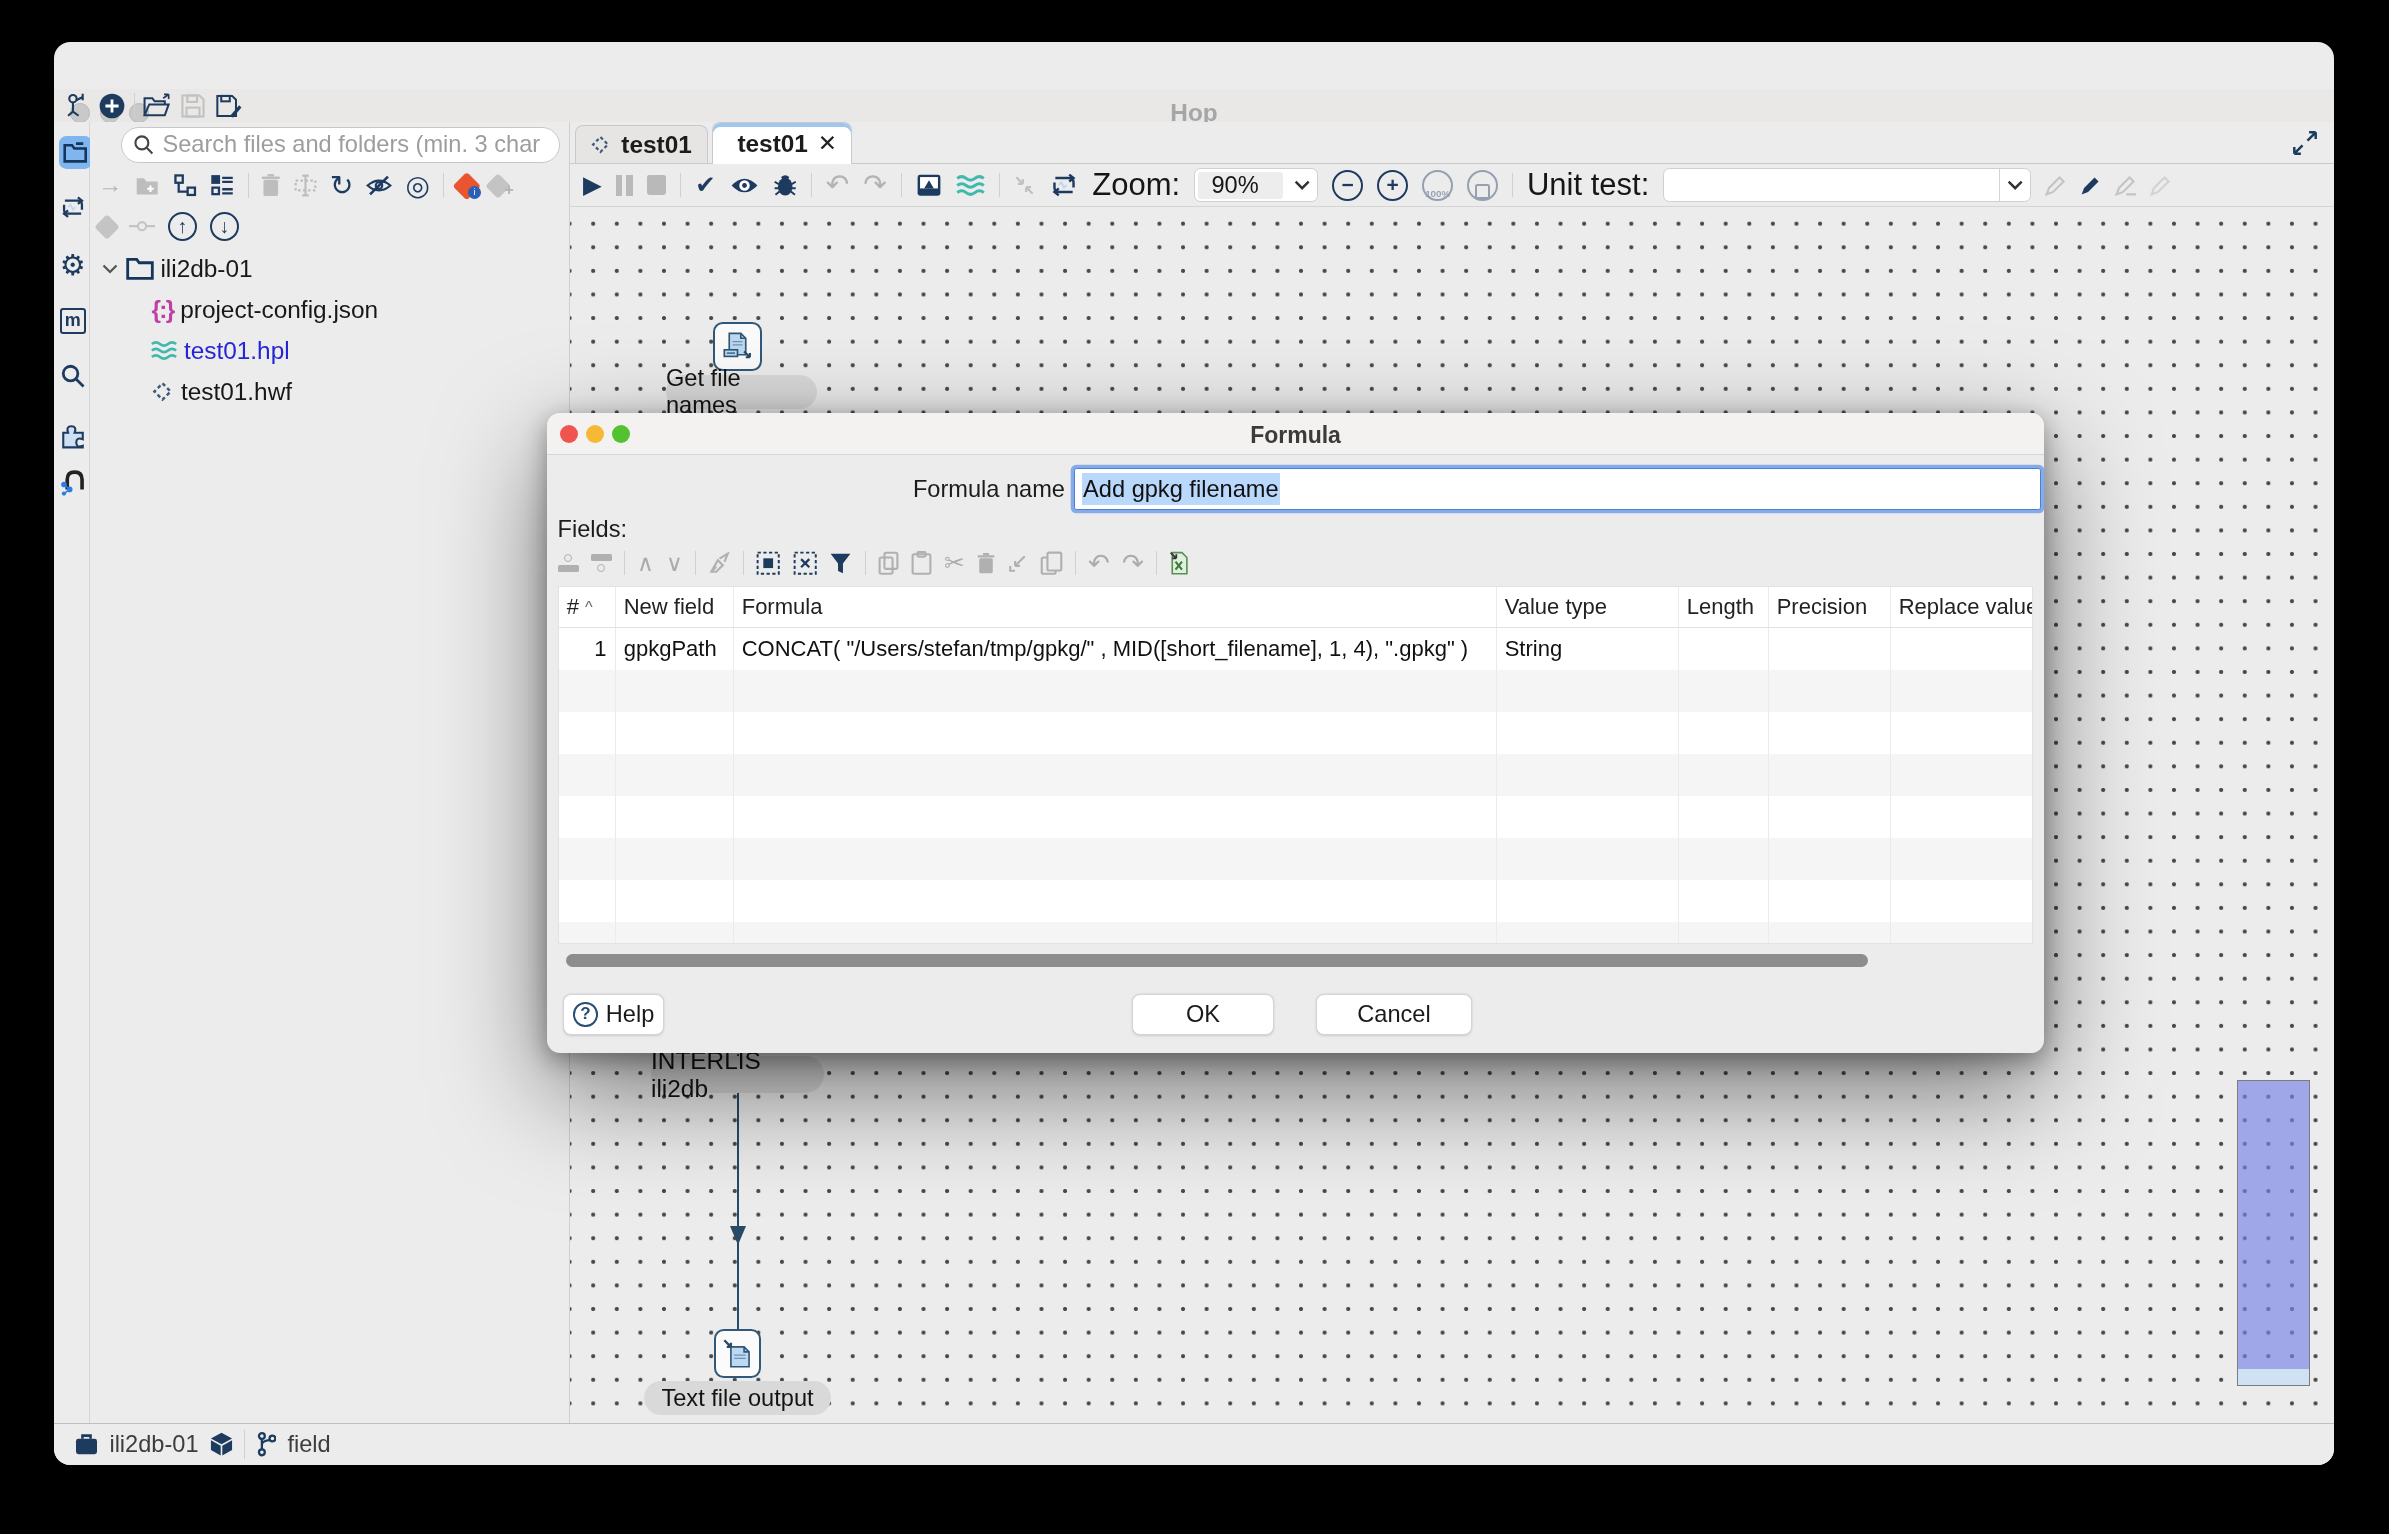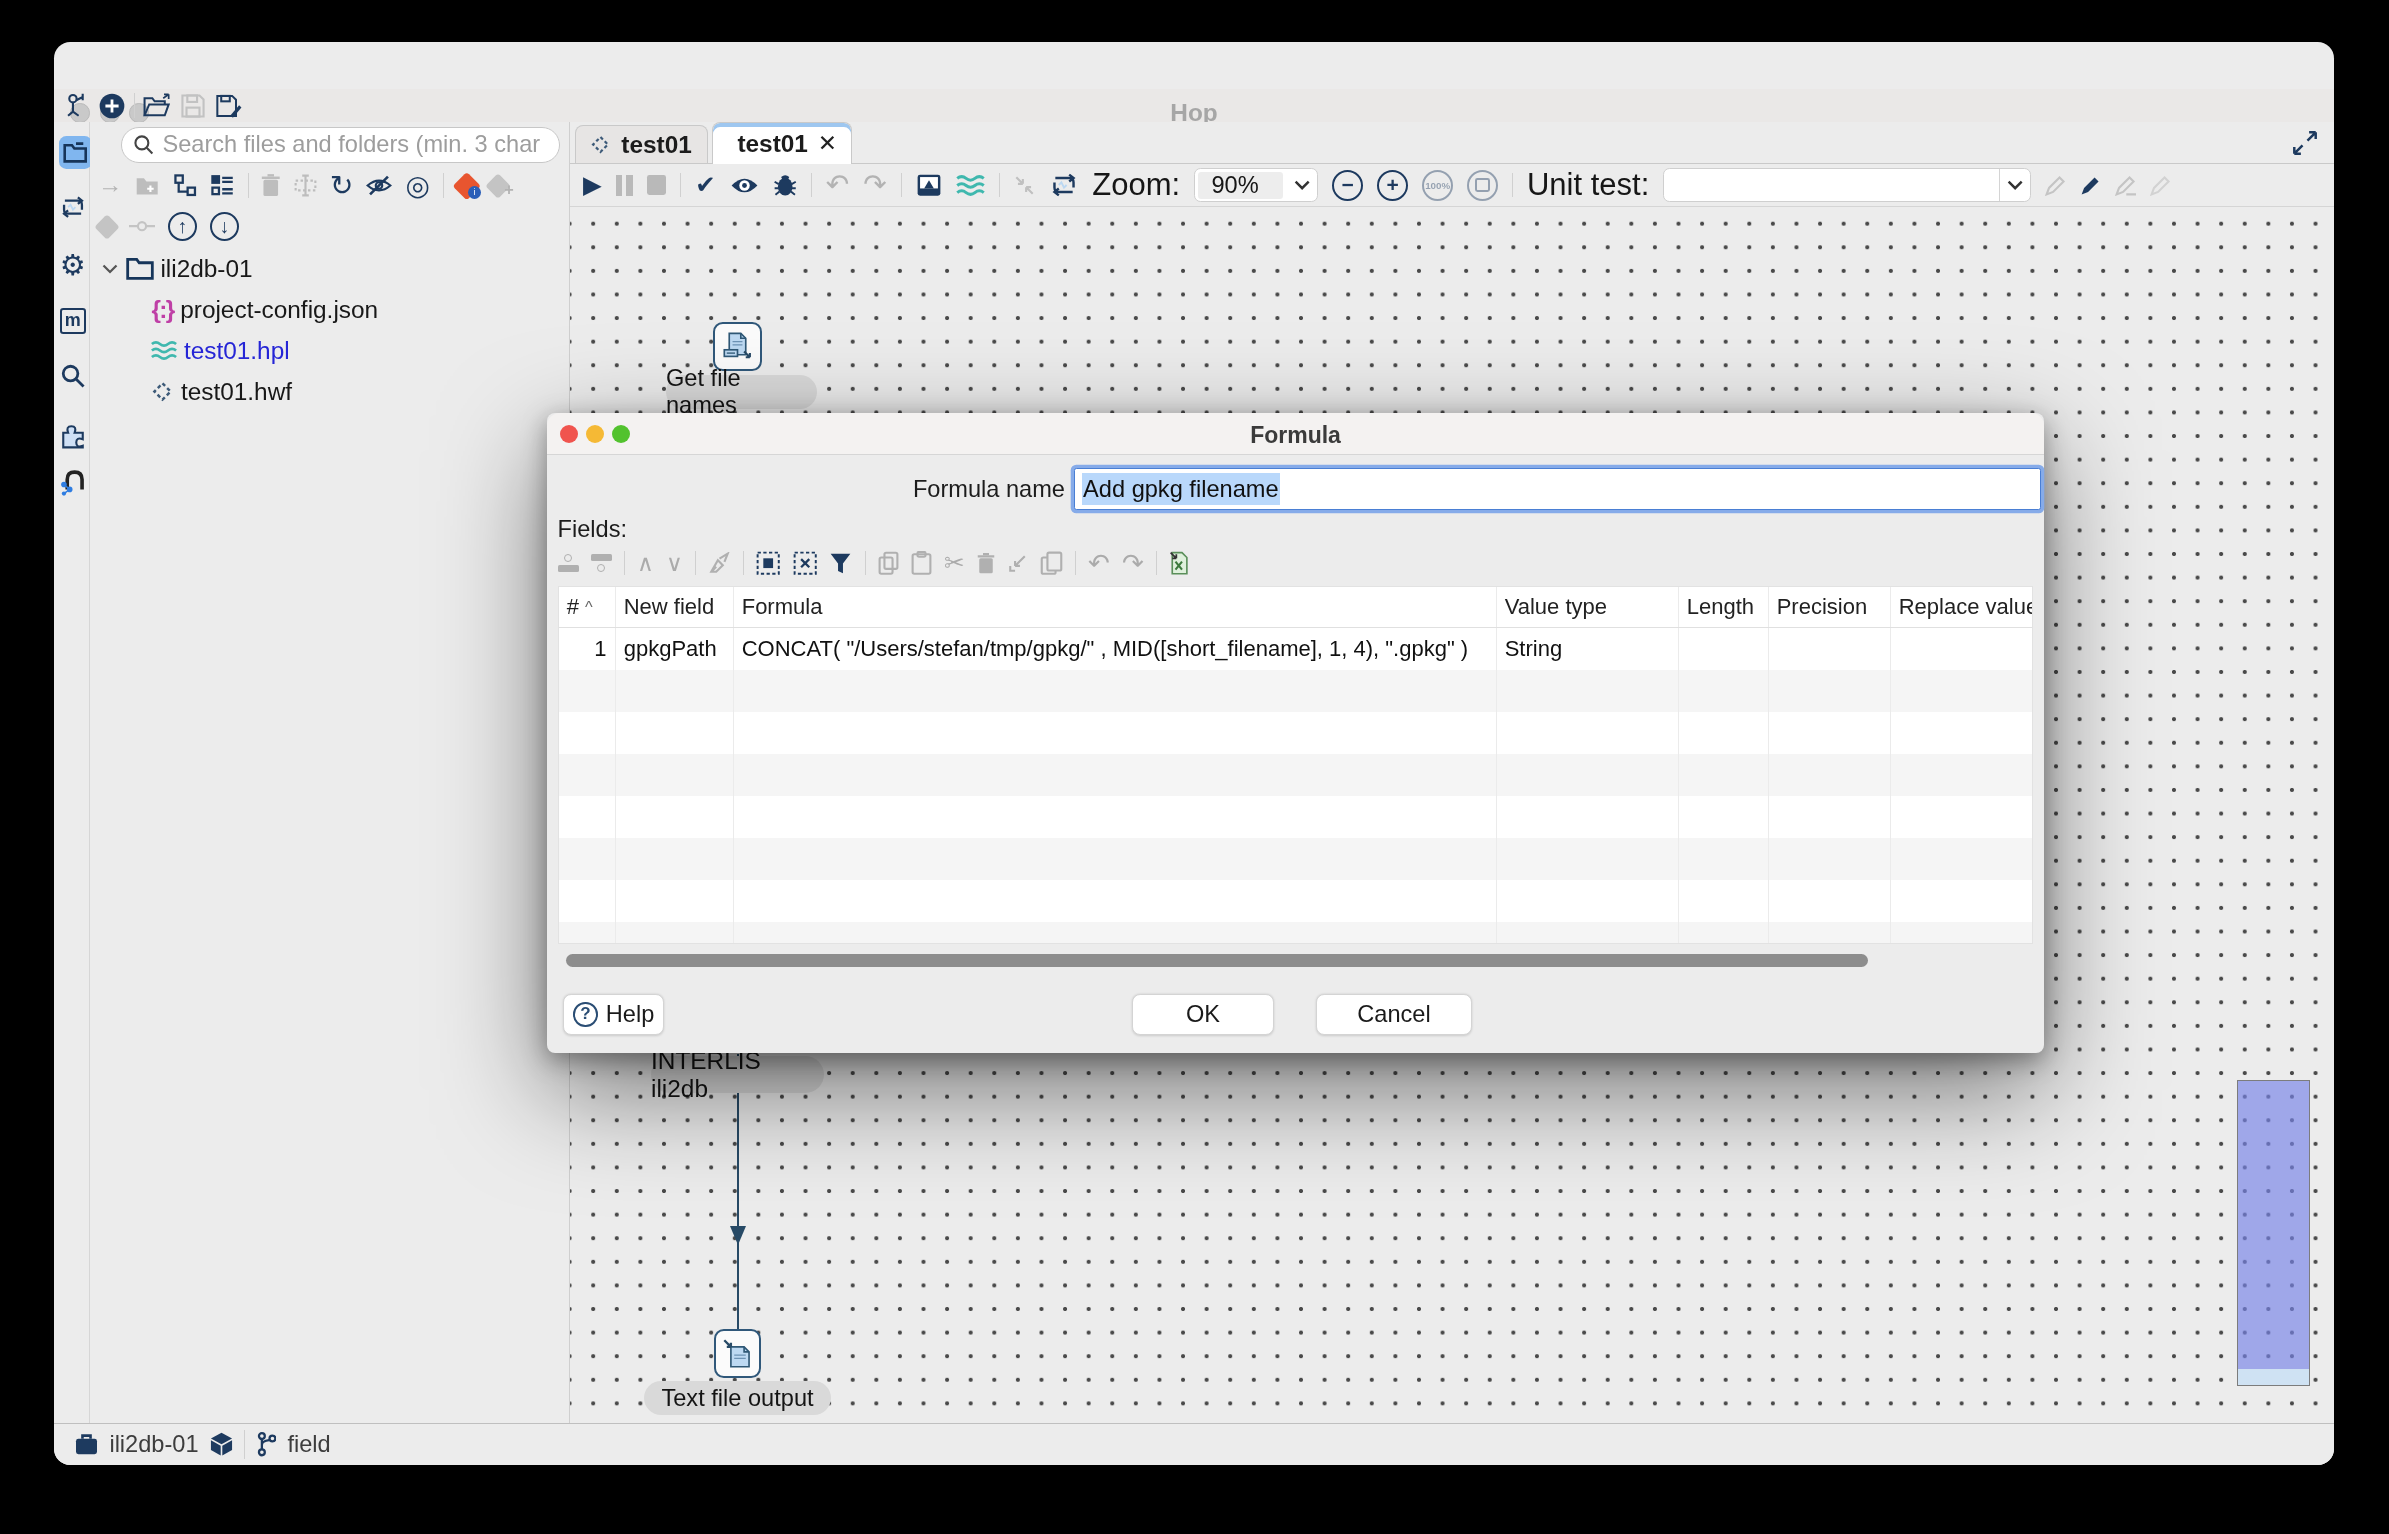--- a/index.html
+++ b/index.html
@@ -61,21 +61,21 @@
   .pause-bars { display:flex; gap:4.1px; } .pause-bars i { width:6.5px; height:21px; background:#b9b9b9; }
   .stop-sq { width:19.5px; height:19.5px; background:#b9b9b9; border-radius:2.4px; }
   .zoom-label, .unit-label { font-size:31px; color:#161616; }
   .dropdown { background:#fff; border:0.8px solid #cfcfcf; border-radius:6.5px; height:34px;
               display:flex; align-items:center; }
   .dd-value { font-size:23.6px; color:#161616; padding:0 13px; flex:1; background:#ededed; margin:3.3px; border-radius:3.3px; }
   .dd-chevron { width:31px; display:flex; align-items:center; justify-content:center; }
   .circle-btn { width:31px; height:31px; border:2px solid #1d3a5f; border-radius:50%;
                 display:flex; align-items:center; justify-content:center;
                 font-size:21px; color:#1d3a5f; font-weight:bold; }
-  .circle-btn.dim { opacity:.42; } .circle-btn small { font-size:9.8px; font-weight:bold; }
+  .circle-btn.dim { opacity:.42;align-items:flex-end; } .circle-btn small { font-size:9.8px; font-weight:bold; }
   .fit-inner { width:14.6px; height:14.6px; border:2px solid #1d3a5f; border-radius:2.4px; }
 
   .canvas { position:absolute; left:0; top:85px; width:100%; height:1216px; background:#ececec;
             background-image:radial-gradient(circle, rgba(45,45,45,.85) 1.8px, transparent 2.3px);
             background-size:23.6px 23.6px; background-position:11.4px 4.9px; }
   .transform-box { position:absolute; width:49px; height:49px; background:#fbfbfb;
                    border:2.4px solid #30587a; border-radius:9.8px;
                    display:flex; align-items:center; justify-content:center; }
   .pill { position:absolute; background:#d9d9d9; border-radius:18.7px; display:flex;
           align-items:center; justify-content:center; font-size:23.6px; color:#141414; }
@@ -84,21 +84,21 @@
                border-right:8.1px solid transparent; border-top:19.5px solid #274a66; }
   .blue-scroll { position:absolute; background:rgba(118,130,230,.66); border:1.6px solid #7c7c7c; }
   .blue-scroll .tail { position:absolute; left:0; right:0; bottom:0; height:16.3px; background:#cfe2f3; }
 
   .statusbar { position:absolute; left:0; bottom:0; width:100%; height:42px; background:#ececec;
                border-top:0.8px solid #bfbfbf; display:flex; align-items:center; gap:11.4px;
                padding-left:21px; font-size:23.6px; color:#3d3d3d; }
 
   
   .dialog { position:absolute; left:493px; top:371px; width:1497px; height:640px;
-            background:#ececec; border-radius:8px; box-shadow:0 37px 106px rgba(0,0,0,.5), 0 6.5px 24.4px rgba(0,0,0,.35);padding-left:47px; }
+            background:#ececec; border-radius:13px; box-shadow:0 37px 106px rgba(0,0,0,.5), 0 6.5px 24.4px rgba(0,0,0,.35);padding-left:47px; }
   .dlg-titlebar { position:absolute; left:0; top:0; width:100%; height:42px; background:#f4f2f1;
                   border-radius:13px 13px 0 0; border-bottom:0.8px solid #d6d6d6; }
   .dlg-dot { position:absolute; top:12.2px; width:18px; height:18px; border-radius:50%; }
   .dlg-title { position:absolute; left:0; right:0; top:9px; text-align:center;
                font-size:23px; font-weight:bold; color:#3b3b3b; }
   .fname-label { position:absolute; left:0; top:63px; width:518px; text-align:right;
                  font-size:23.6px; color:#1c1c1c; }
   .fname-input { position:absolute; left:527px; top:55px; width:967px; height:42px; background:#fff;
                  border:0.8px solid #4a7fd4; box-shadow:0 0 0 3.3px #86abe9; border-radius:2.4px;
                  display:flex; align-items:center; padding-left:6.5px; font-size:23.6px; color:#101010; }

